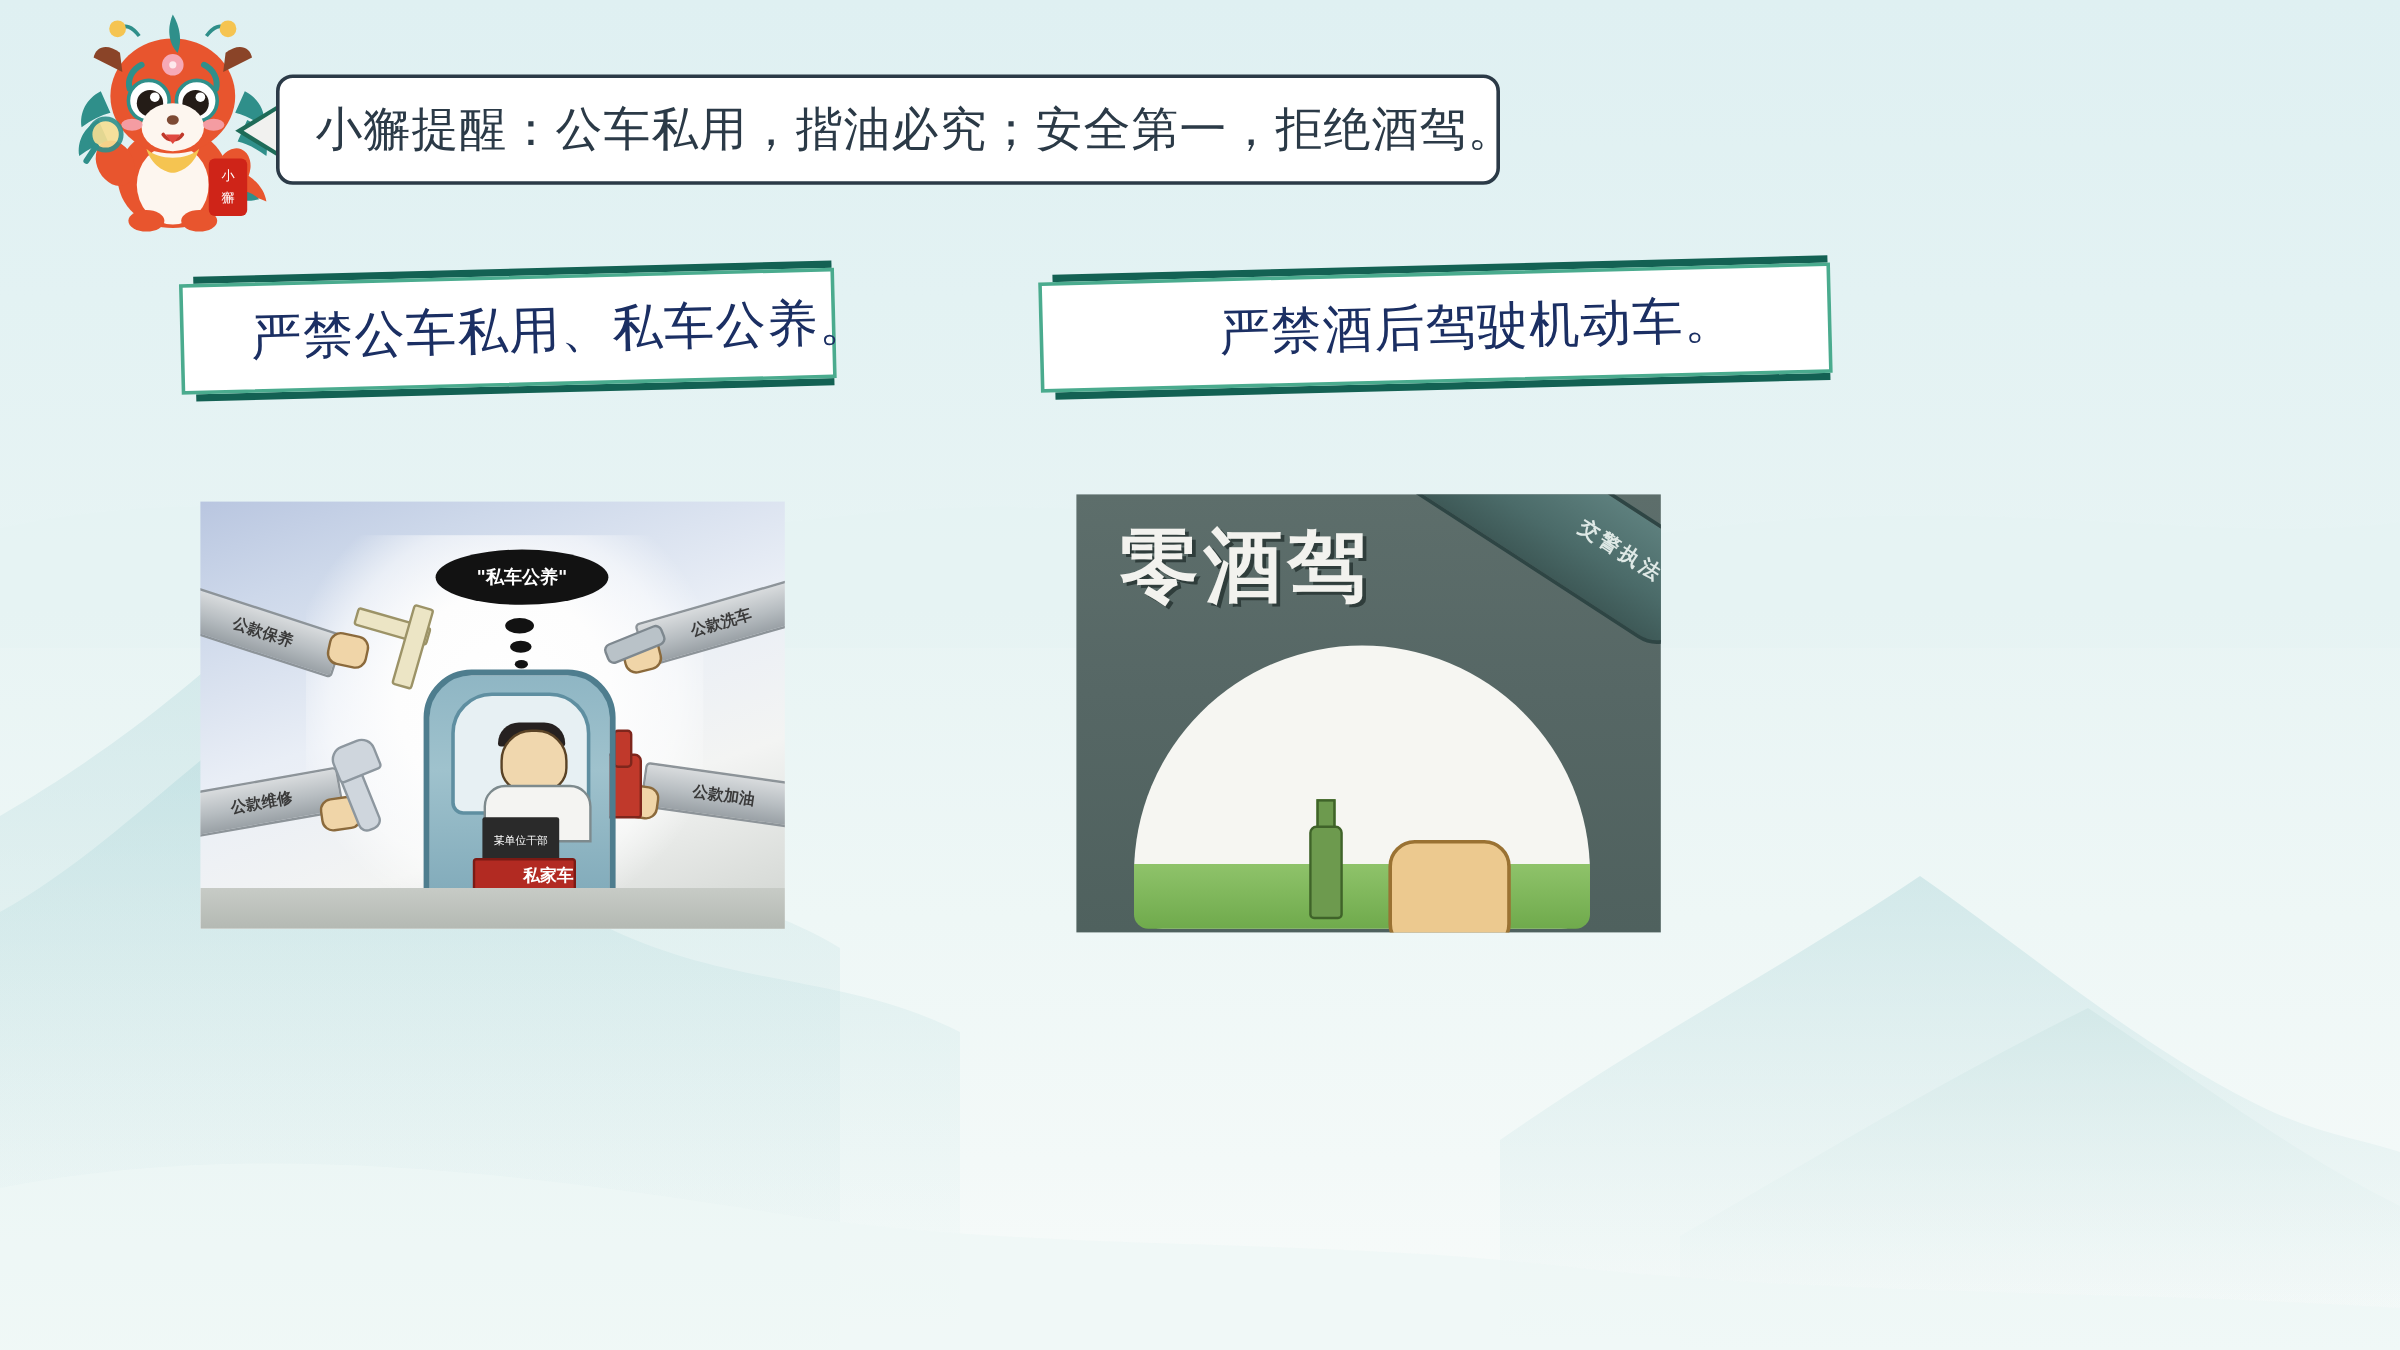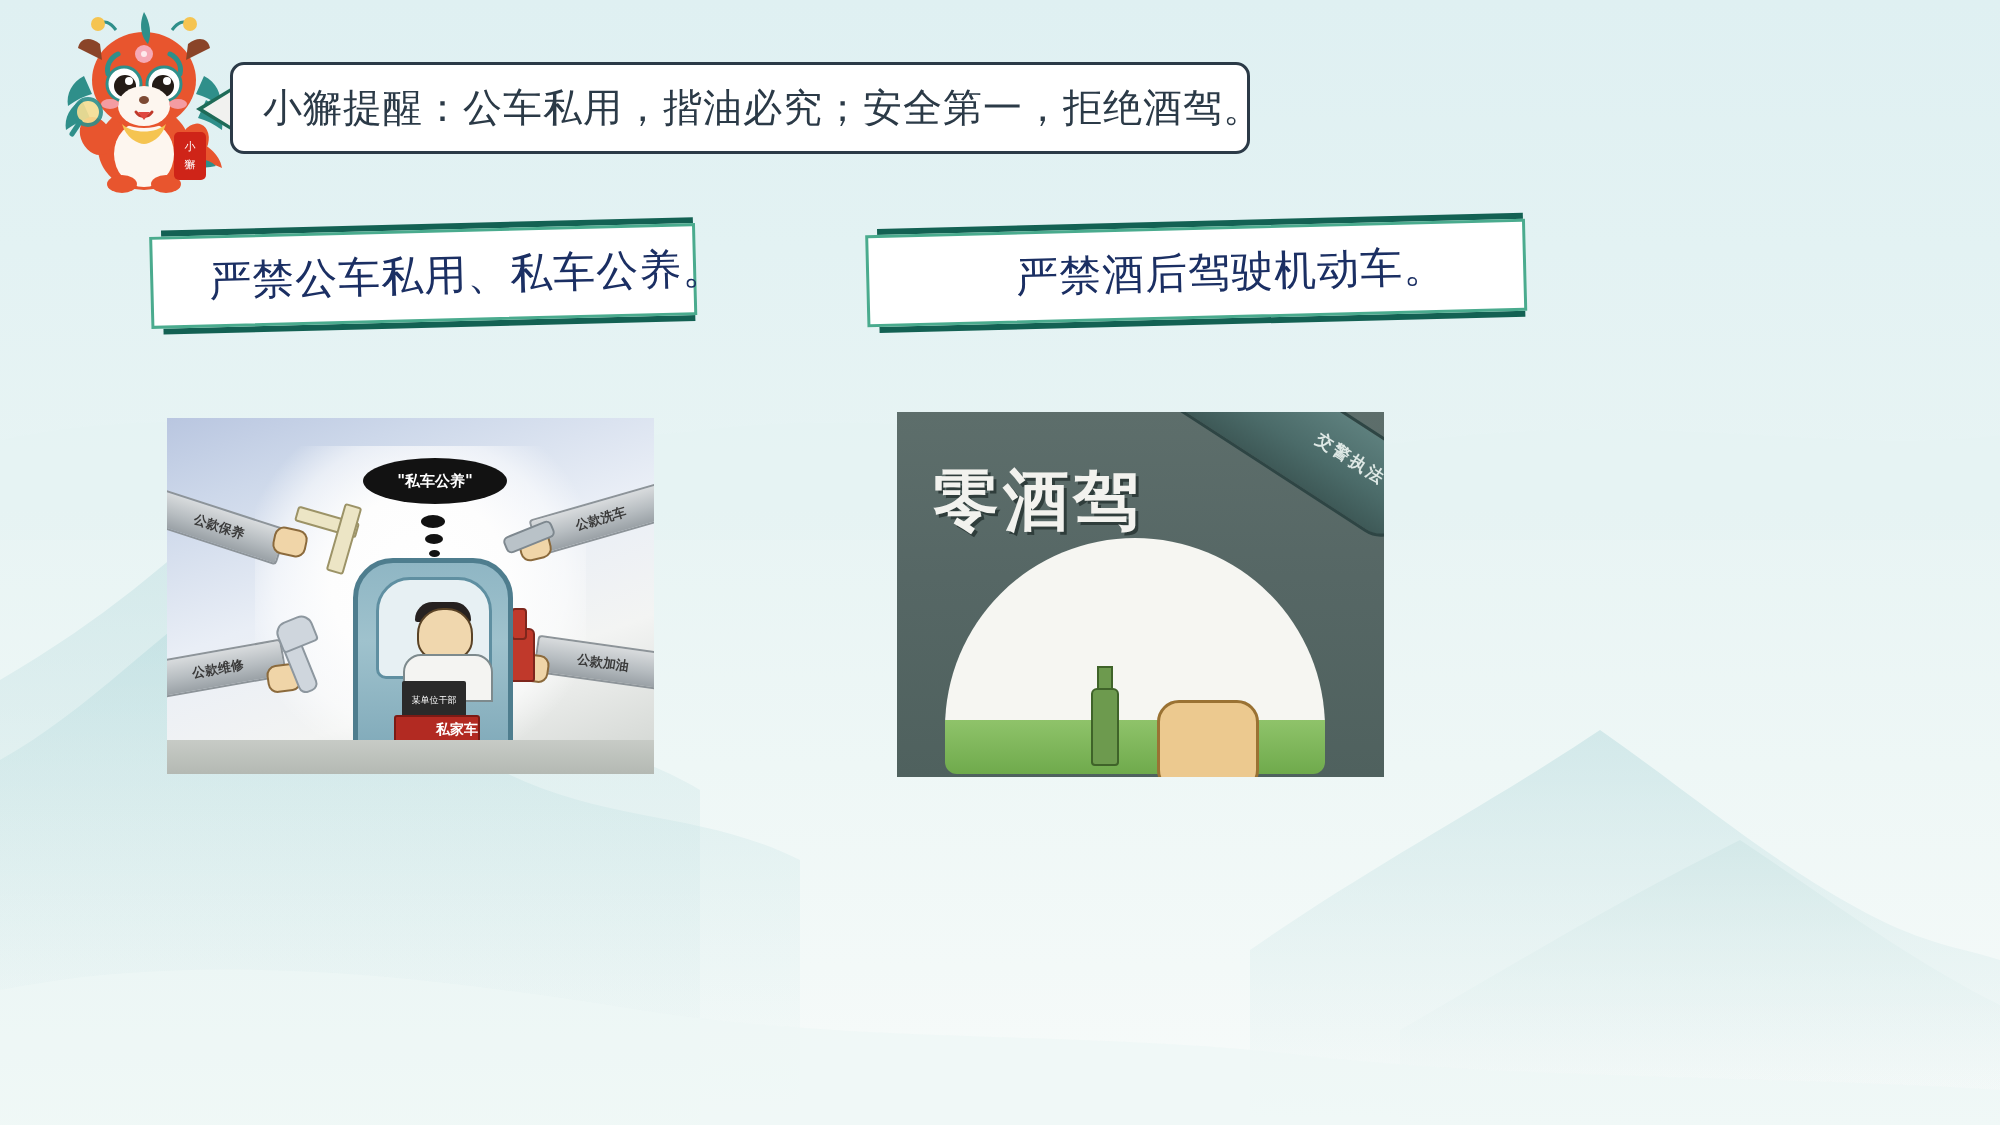--- a/index.html
+++ b/index.html
@@ -265,21 +265,21 @@
 
   .ground {
     position: absolute; left: 0; bottom: 0; width: 100%; height: 34px;
     background: linear-gradient(180deg, #c7cbc6 0%, #b4b9b3 100%);
   }
 
   
   .zero-text {
     position: absolute;
     left: 36px;
-    top: 44px;
+    top: 15px;
     font-size: 66px;
     font-weight: bold;
     color: #f2f2ee;
     font-family: "DejaVu Sans", "Liberation Sans", sans-serif;
     letter-spacing: 4px;
     text-shadow: 3px 3px 0 #2f3d3b;
   }
   .white-globe {
     position: absolute;
     left: 48px;

